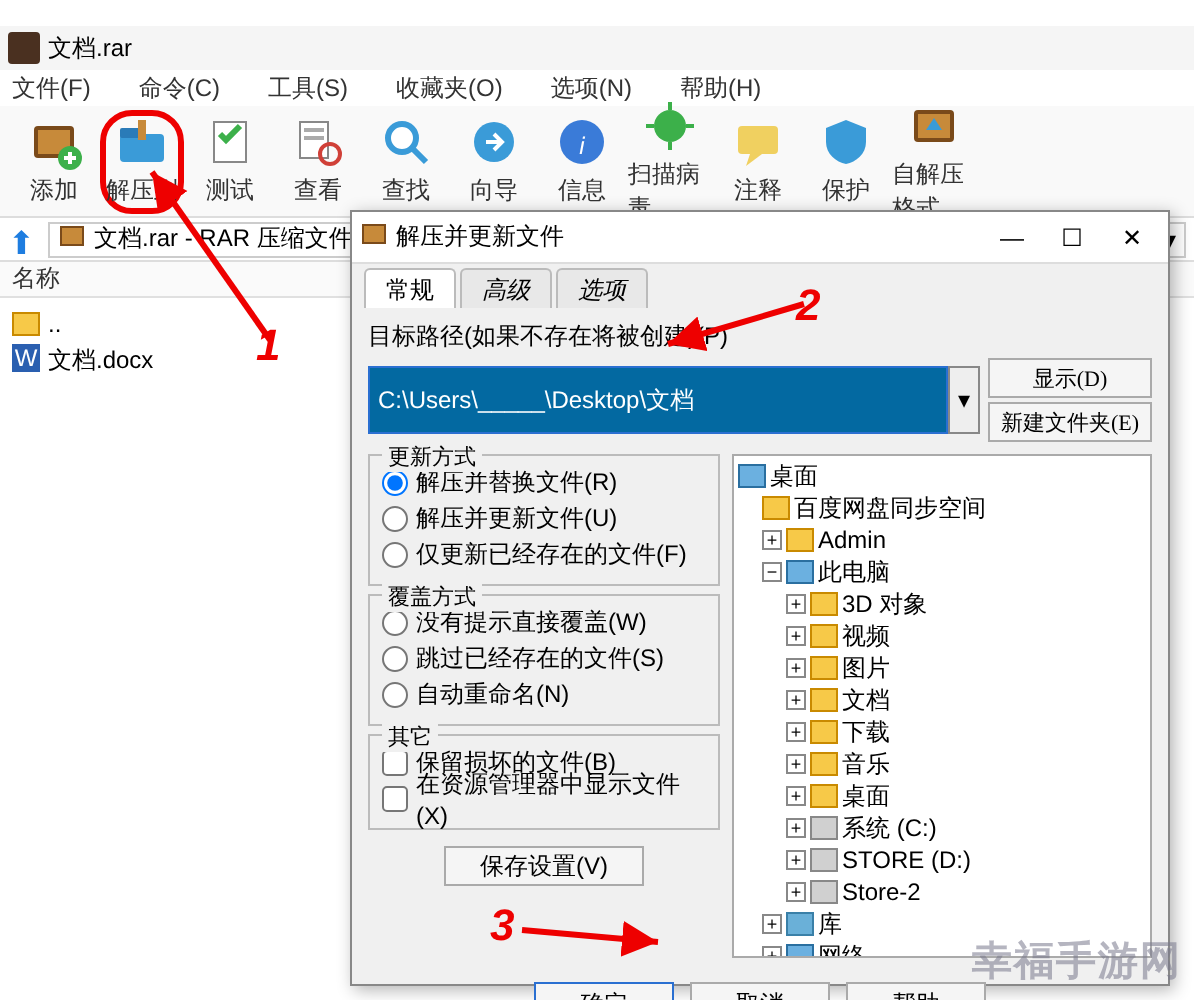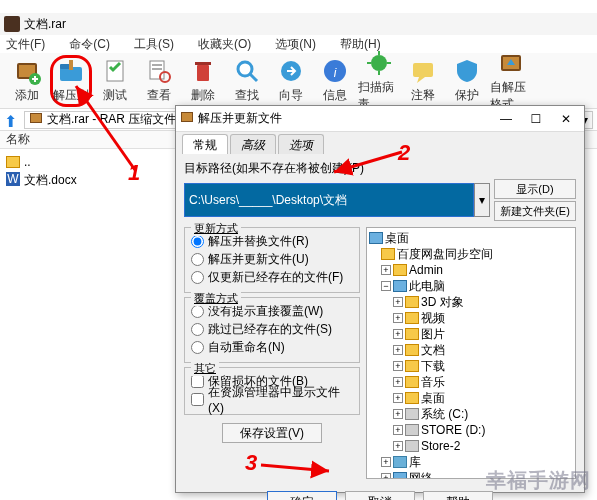--- a/index.html
+++ b/index.html
@@ -28,25 +28,25 @@
 .dlg-ctrls { margin-left: auto; display: flex; gap: 2px; }
 .dlg-ctrls span { width: 28px; height: 20px; display: flex; align-items: center; justify-content: center; cursor: pointer; }
 .tabs { display: flex; height: 22px; padding: 2px 6px 0 6px; gap: 2px; }
 .tab { padding: 2px 10px; background: #fff; border: 1px solid #bbb; border-bottom: none; border-radius: 3px 3px 0 0; cursor: pointer; }
 .tab.inactive { background: #e8e8e8; font-style: italic; }
 .dlg-body { padding: 6px 8px; background: #f0f0f0; }
 .lbl { display: block; margin-bottom: 2px; }
 .path-row { display: flex; gap: 4px; align-items: center; }
 .path-input { flex: 1; height: 34px; border: 1px solid #2a6fd1; background: #0369a1; color: #fff; padding: 0 4px; }
 .side-btns { width: 82px; display: flex; flex-direction: column; gap: 2px; }
-.btn { height: 20px; border: 1px solid #aaa; background: #f5f5f5; cursor: pointer; font-size: 11px; }
+.btn { height: 20px; border: 1px solid #aaa; background: #f5f5f5; cursor: pointer; font-size: 11px; font-family: Liberation Serif, serif; }
 .columns { display: flex; gap: 6px; margin-top: 6px; height: 252px; }
 .left-col { width: 176px; display: flex; flex-direction: column; gap: 4px; }
 .group { border: 1px solid #bbb; padding: 4px 6px 6px 6px; position: relative; background: #f0f0f0; }
-.group-title { position: absolute; top: -7px; left: 6px; background: #f0f0f0; padding: 0 3px; font-size: 11px; text-decoration: underline; }
+.group-title { position: absolute; top: -7px; left: 6px; background: #f0f0f0; padding: 0 3px; font-size: 11px; }
 .radio-row, .check-row { display: flex; align-items: center; gap: 4px; height: 18px; font-size: 11px; }
 .radio-row input, .check-row input { margin: 0; }
 .tree-col { flex: 1; border: 1px solid #aaa; background: #fff; overflow: auto; padding: 2px; }
 .tree-item { display: flex; align-items: center; gap: 2px; height: 16px; font-size: 11px; white-space: nowrap; }
 .expander { width: 10px; height: 10px; border: 1px solid #888; display: inline-flex; align-items: center; justify-content: center; font-size: 9px; line-height: 1; cursor: pointer; }
 .tree-icon { width: 14px; height: 12px; display: inline-block; }
 .folder-yellow { background: #f7c948; border: 1px solid #c98a00; }
 .drive { background: #d0d0d0; border: 1px solid #888; }
 .monitor { background: #6bb0e0; border: 1px solid #2a6fa0; }
 .ind1 { padding-left: 12px; } .ind2 { padding-left: 24px; }
@@ -106,27 +106,20 @@
       <span>测试</span>
     </div>
     <div class="tool-btn">
       <div class="icon-box"><svg viewBox="0 0 28 28">
             <rect x="5" y="4" width="14" height="18" fill="#fff" stroke="#888"></rect>
             <rect x="7" y="7" width="10" height="2" fill="#aaa"></rect>
             <rect x="7" y="11" width="10" height="2" fill="#aaa"></rect>
             <circle cx="20" cy="20" r="5" fill="none" stroke="#d04038" stroke-width="2"></circle>
           </svg></div>
       <span>查看</span>
-    </div>
-    <div class="tool-btn">
-      <div class="icon-box"><svg viewBox="0 0 28 28">
-            <rect x="8" y="8" width="12" height="16" fill="#d04038" rx="1"></rect>
-            <rect x="6" y="5" width="16" height="3" fill="#a03028"></rect>
-          </svg></div>
-      <span>删除</span>
     </div>
     <div class="tool-btn">
       <div class="icon-box"><svg viewBox="0 0 28 28">
             <circle cx="12" cy="12" r="7" fill="#fff" stroke="#3a9bd8" stroke-width="3"></circle>
             <line x1="17" y1="17" x2="24" y2="24" stroke="#3a9bd8" stroke-width="3"></line>
           </svg></div>
       <span>查找</span>
     </div>
     <div class="tool-btn">
       <div class="icon-box"><svg viewBox="0 0 28 28">

